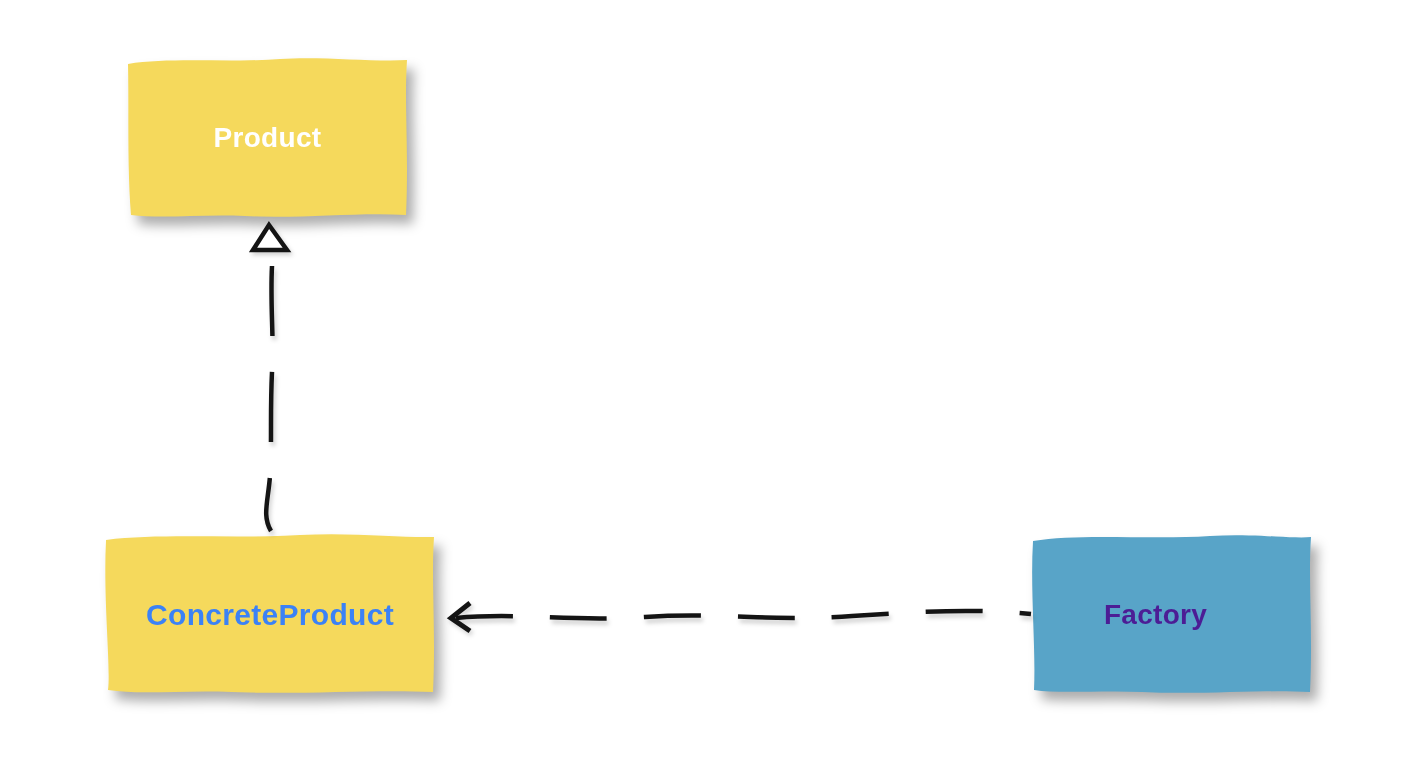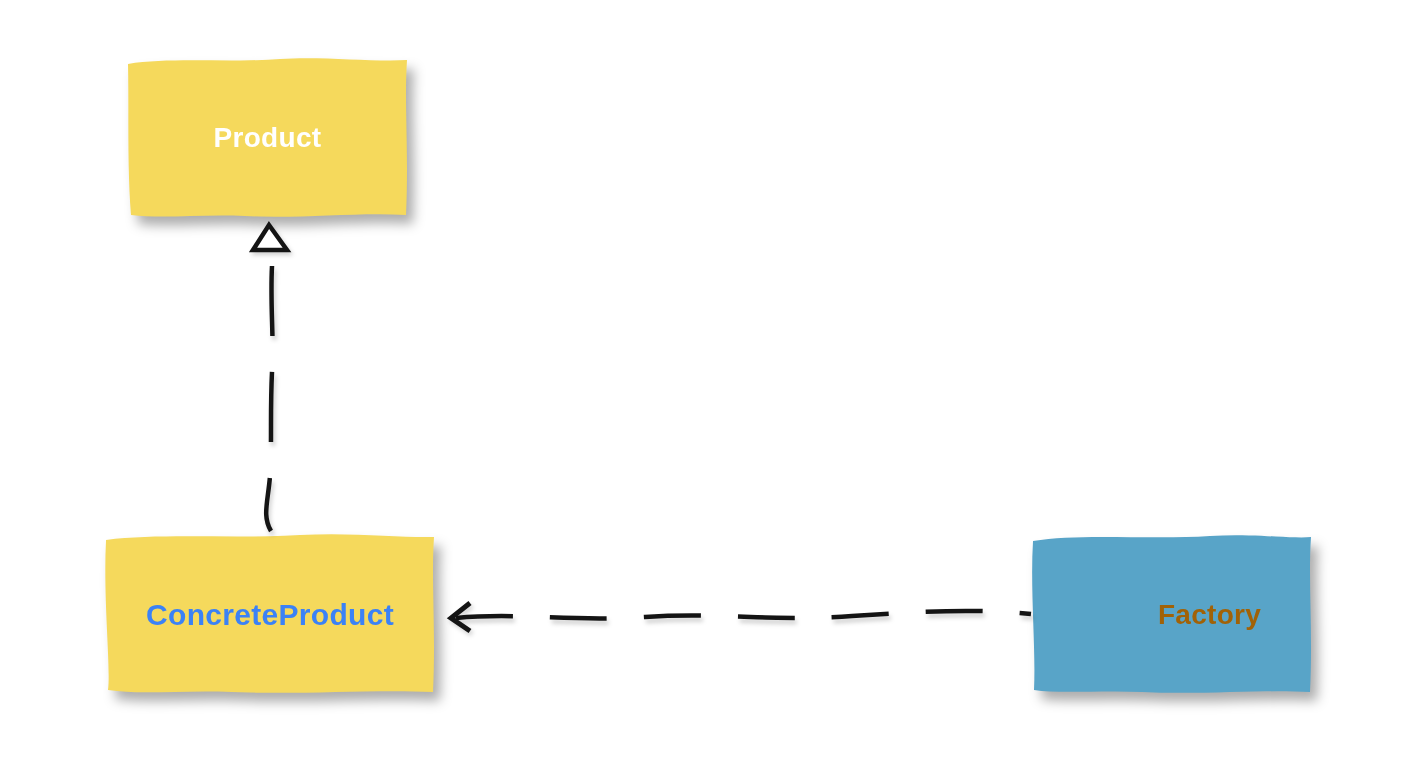--- a/index.html
+++ b/index.html
@@ -88,15 +88,15 @@
              C 722 612, 772 622, 852 616
              C 912 612, 972 608, 1031 614" stroke="#141414"></path>
 
     <path class="arrowhead-open" stroke-width="5" d="M 470 603 L 451 618 L 470 631" stroke="#141414"></path>
   </svg>
 
   <div class="node-label label-lg" style="left: 126px; top: 58px; width: 283px; height: 160px; color: rgb(255, 255, 255);">Product</div>
 
   <div class="node-label label-xl" style="left: 104px; top: 535px; width: 332px; height: 160px; color: #3b82f6;">ConcreteProduct</div>
 
-  <div class="node-label label-lg" style="left: 1068px; top: 536px; width: 283px; height: 158px; color: #a16207;">Factory</div>
+  <div class="node-label label-lg" style="left: 1014px; top: 536px; width: 283px; height: 158px; color: #4c1d95;">Factory</div>
 
 </div>
 
 </body></html>

